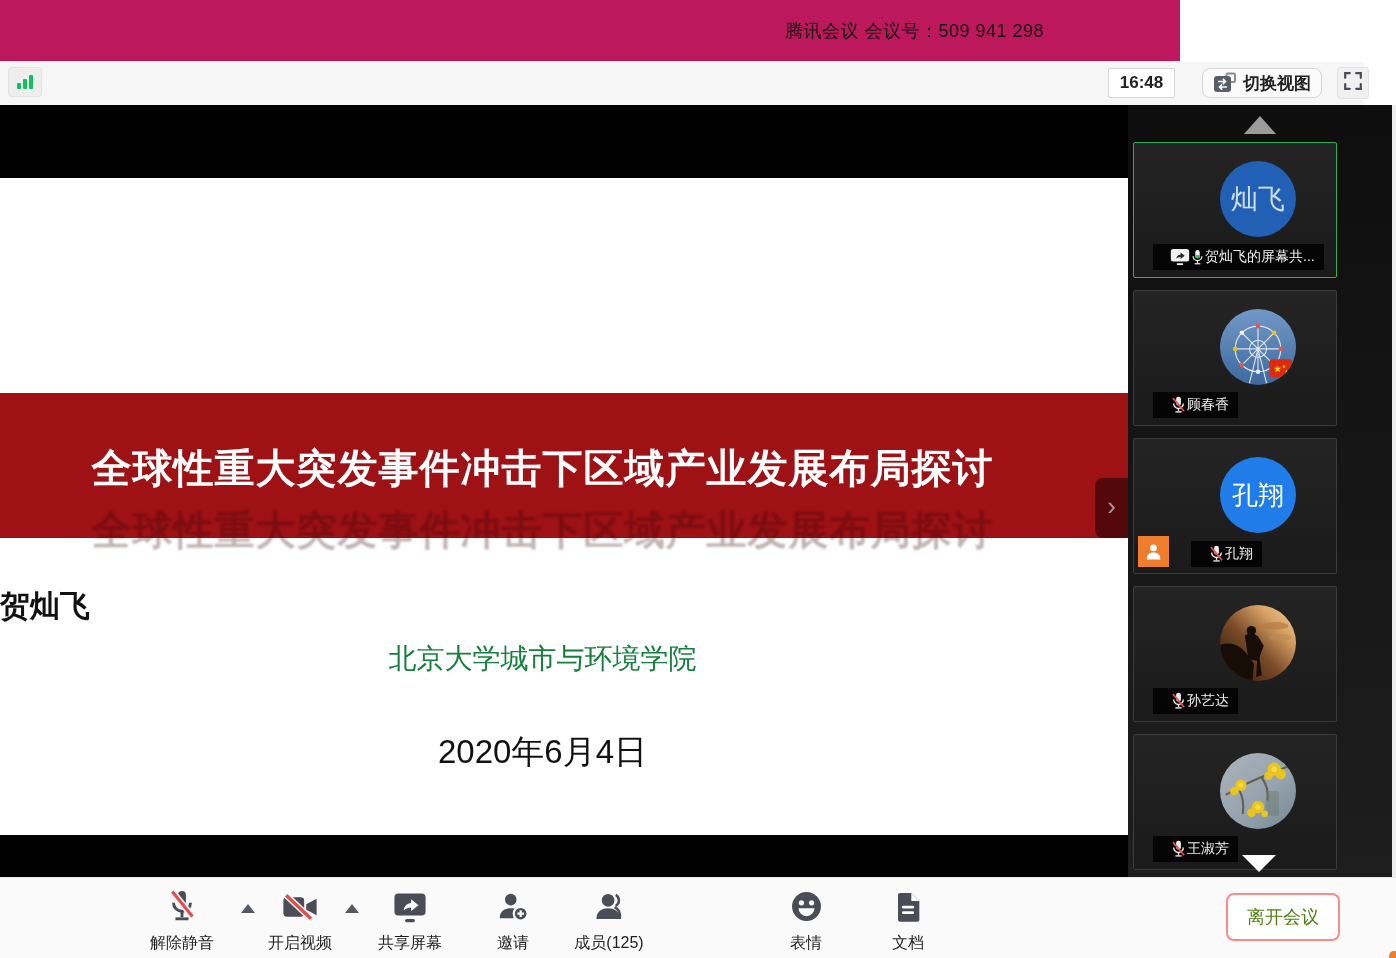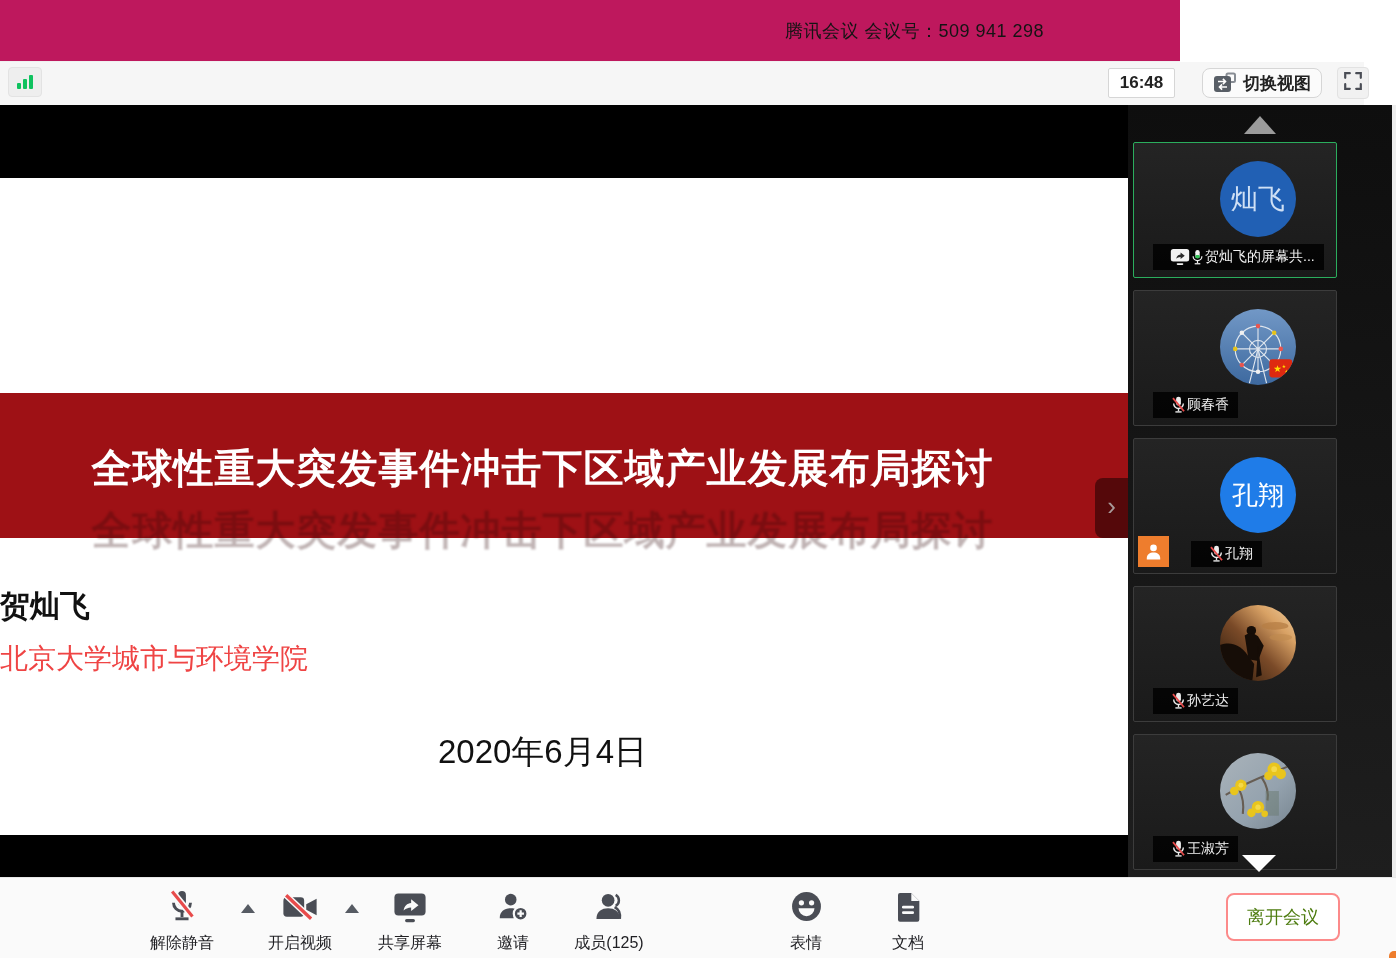--- a/index.html
+++ b/index.html
@@ -36,22 +36,22 @@
   .stage { position:absolute; left:0; top:105px; width:1128px; height:772px; background:#000; }
   .slide { position:absolute; left:0; top:73px; width:1128px; height:657px; background:#fff; }
   .banner { position:absolute; left:0; top:215px; width:1128px; height:145px; background:#9e1115; }
   .banner-title { position:absolute; left:0; top:48px; width:1085px; text-align:center;
     color:#fff; font-size:40px; font-weight:bold; letter-spacing:1px; }
   .banner-reflection { position:absolute; left:0; top:110px; width:1085px; text-align:center;
     color:#2e0406; font-size:40px; font-weight:bold; letter-spacing:1px;
     opacity:.30; filter:blur(1px); }
   .slide-presenter { position:absolute; left:0; top:408px; width:1085px; text-align:left;
     font-size:30px; font-weight:bold; color:#111; }
-  .slide-affiliation { position:absolute; left:0; top:462px; width:1085px; 
-    font-size:28px; color:#ef4444; }
+  .slide-affiliation { position:absolute; left:0; top:462px; width:1085px; text-align:center;
+    font-size:28px; color:#15803d; }
   .slide-date { position:absolute; left:0; top:552px; width:1085px; text-align:center;
     font-size:33px; color:#111; }
   .collapse-tab { position:absolute; right:0; top:373px; width:33px; height:60px;
     background:rgba(25,2,2,.55); border-radius:8px 0 0 8px; cursor:pointer;
     display:flex; align-items:center; justify-content:center; }
   .collapse-tab span { color:#a89a9a; font-size:26px; line-height:1; padding-bottom:4px; }
 
   
   .sidebar { position:absolute; left:1128px; top:105px; width:268px; height:772px;
     background:linear-gradient(180deg,#0e0e0e,#1e1e1e); }

